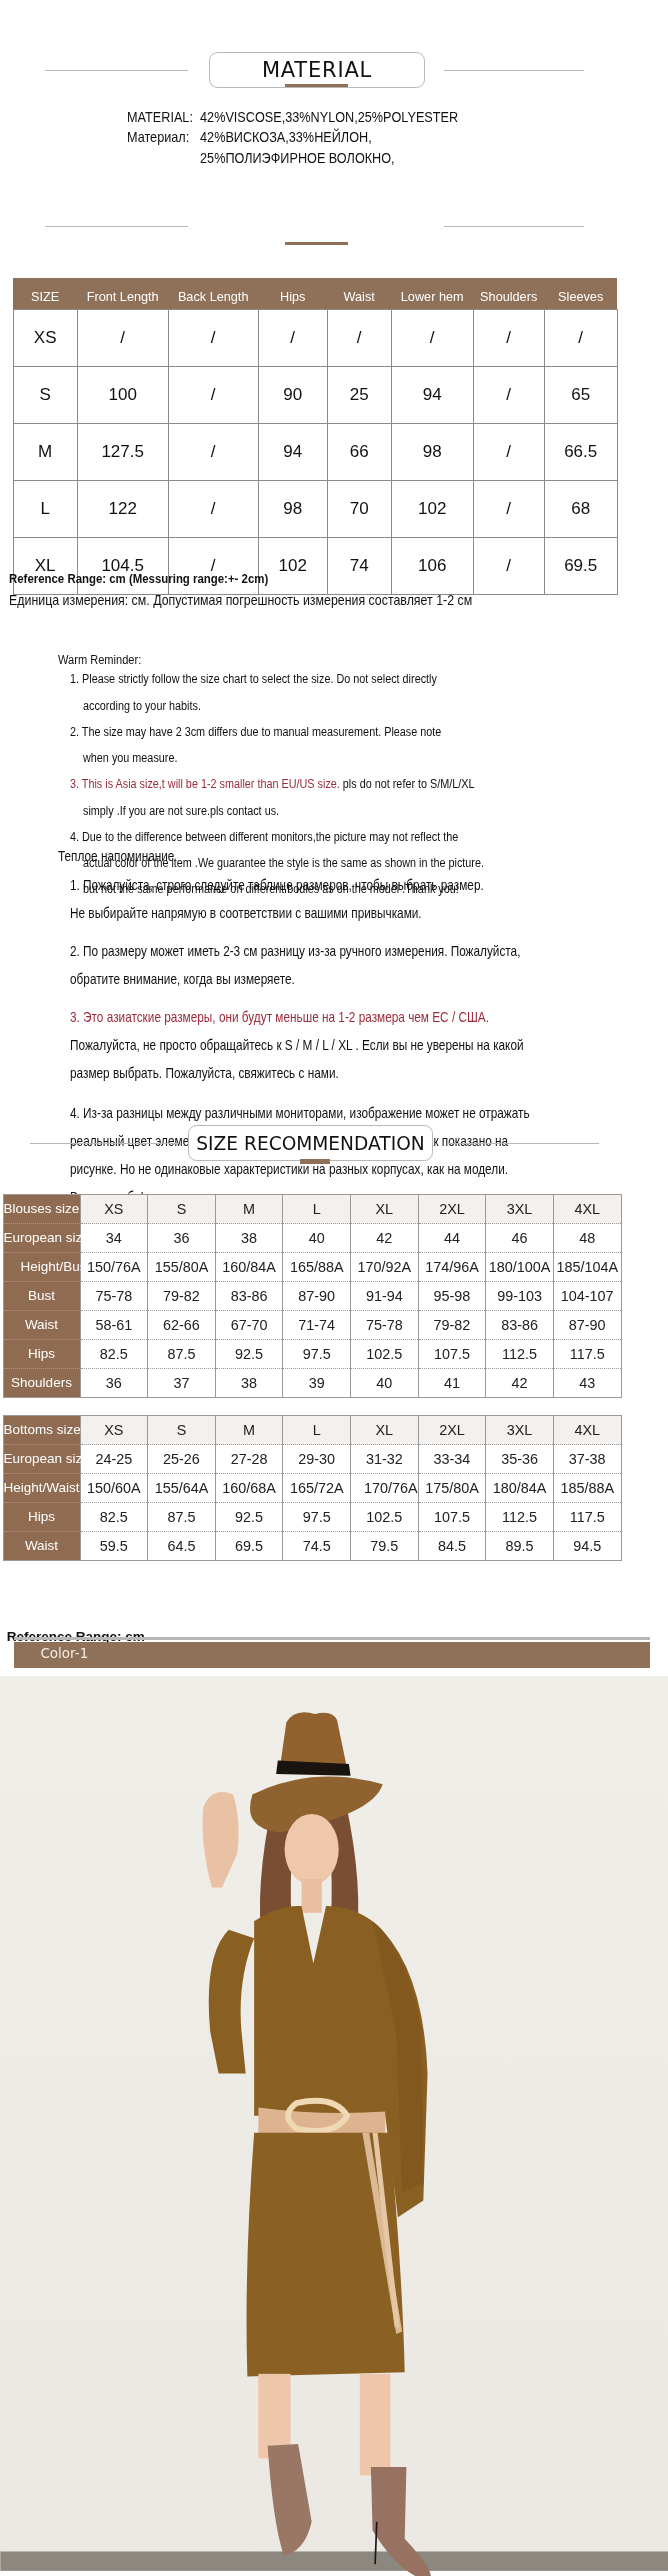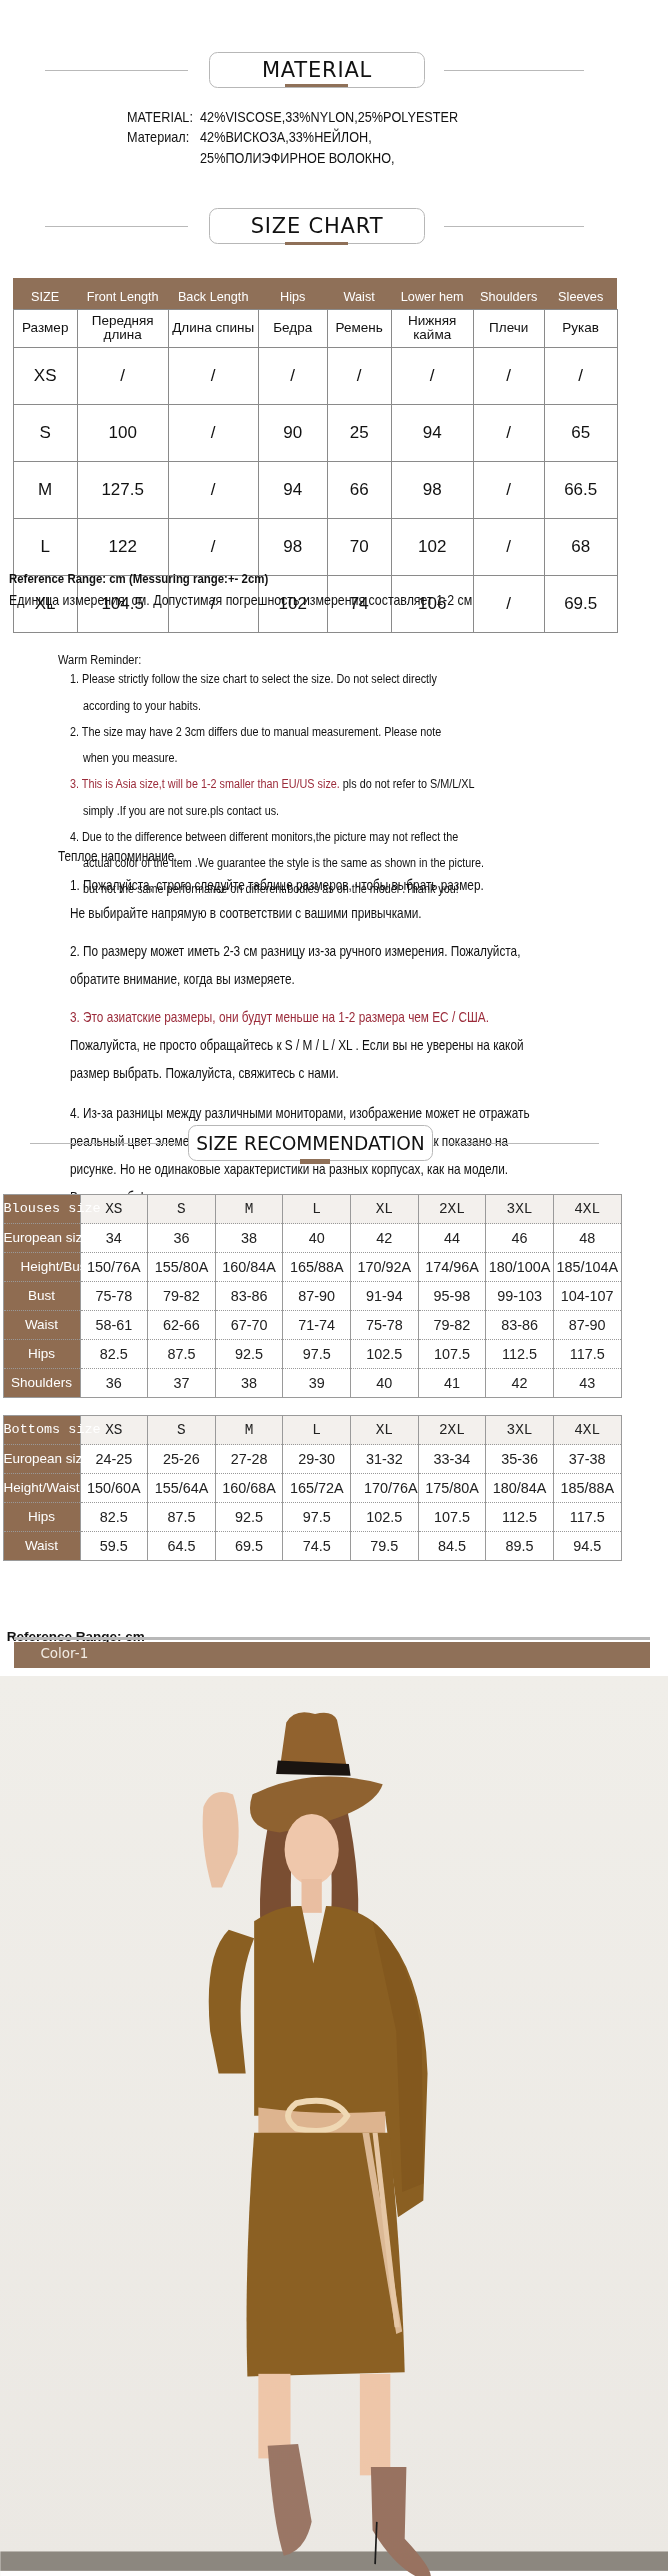--- a/index.html
+++ b/index.html
@@ -41,21 +41,21 @@
   .red { color: #9b2b3a; }
   .rem-ru { position: absolute; left: 58px; top: 848px; width: 559px; font-size: 14.4px; }
   .rem-ru div { position: absolute; left: 12px; white-space: nowrap; transform: scaleX(0.82); transform-origin: left; }
   .rem-ru .title { left: 0; }
 
   
   .rec { position: absolute; left: 2.5px; width: 619px; table-layout: fixed; border: 0.8px solid #9a9a9a; }
   .rec td { text-align: center; font-size: 14.4px; color: #222; border-left: 0.8px solid #9a9a9a;
             border-bottom: 0.8px dotted #999; white-space: nowrap; }
   .rec td.rh { background: #8f6c51; color: #fff; font-size: 13.5px; border-left: none; line-height: 12.7px; }
-  .rec tr.hd td { background: #f3f0ed; font-family: Liberation Mono, monospace; }
+  .rec tr.hd td { background: #f3f0ed; }
   .rec tr.hd td.rh { background: #8f6c51; }
   .blouse tr td { height: 29px; }
   .blouse tr.tall td { height: 42px; }
   .bottom tr td { height: 43px; }
 
   .ref3 { position: absolute; left: 6.8px; top: 1639px; font-size: 13.5px; font-weight: bold; }
 
   
   .color-top-line { position: absolute; left: 14.4px; top: 1643px; width: 636px; height: 2.5px; background: #b8b8b8; }
   .color-bar { position: absolute; left: 14.4px; top: 1646px; width: 636px; height: 23px; background: #8f7058; }
@@ -89,23 +89,20 @@
     <span class="val">42%ВИСКОЗА,33%НЕЙЛОН,</span>
   </div>
   <div class="row">
     <span class="lbl"></span>
     <span class="val">25%ПОЛИЭФИРНОЕ ВОЛОКНО,</span>
   </div>
 </div>
 
 <div class="sec-title" style="top:208px">
   <div class="line" style="left:45px;width:143px"></div>
-  <div class="pill" style="left:209px;width:216px">
-    <span>SIZE CHART</span>
-  </div>
   <div class="bar" style="left:285px;width:63px;top:34px"></div>
   <div class="line" style="left:444px;width:140px"></div>
 </div>
 
 <table class="size-chart">
   <colgroup>
     <col style="width:64px">
       <col style="width:91px">
       <col style="width:90px">
       <col style="width:69px">
@@ -120,30 +117,20 @@
       <th>Front Length</th>
       <th>Back Length</th>
       <th>Hips</th>
       <th>Waist</th>
       <th>Lower hem</th>
       <th>Shoulders</th>
       <th>Sleeves</th>
     </tr>
   </thead>
   <tbody id="size-chart-body">
-    <tr class="ru">
-      <td>Размер</td>
-      <td>Передняя длина</td>
-      <td>Длина спины</td>
-      <td>Бедра</td>
-      <td>Ремень</td>
-      <td>Нижняя кайма</td>
-      <td>Плечи</td>
-      <td>Рукав</td>
-    </tr>
   <tr class="data">
         <td>XS</td>
         <td>/</td>
         <td>/</td>
         <td>/</td>
         <td>/</td>
         <td>/</td>
         <td>/</td>
         <td>/</td>
       </tr>

